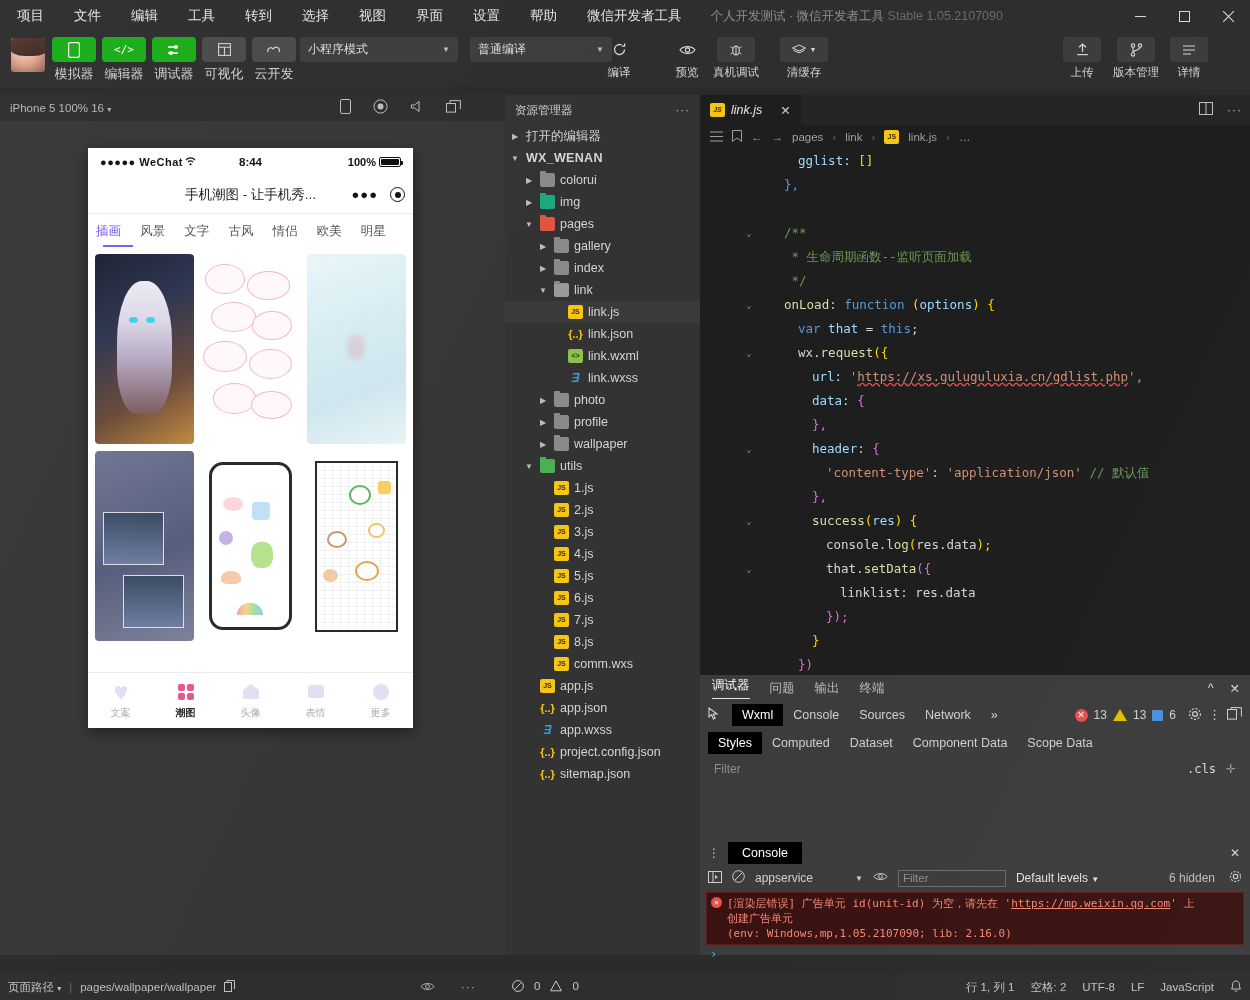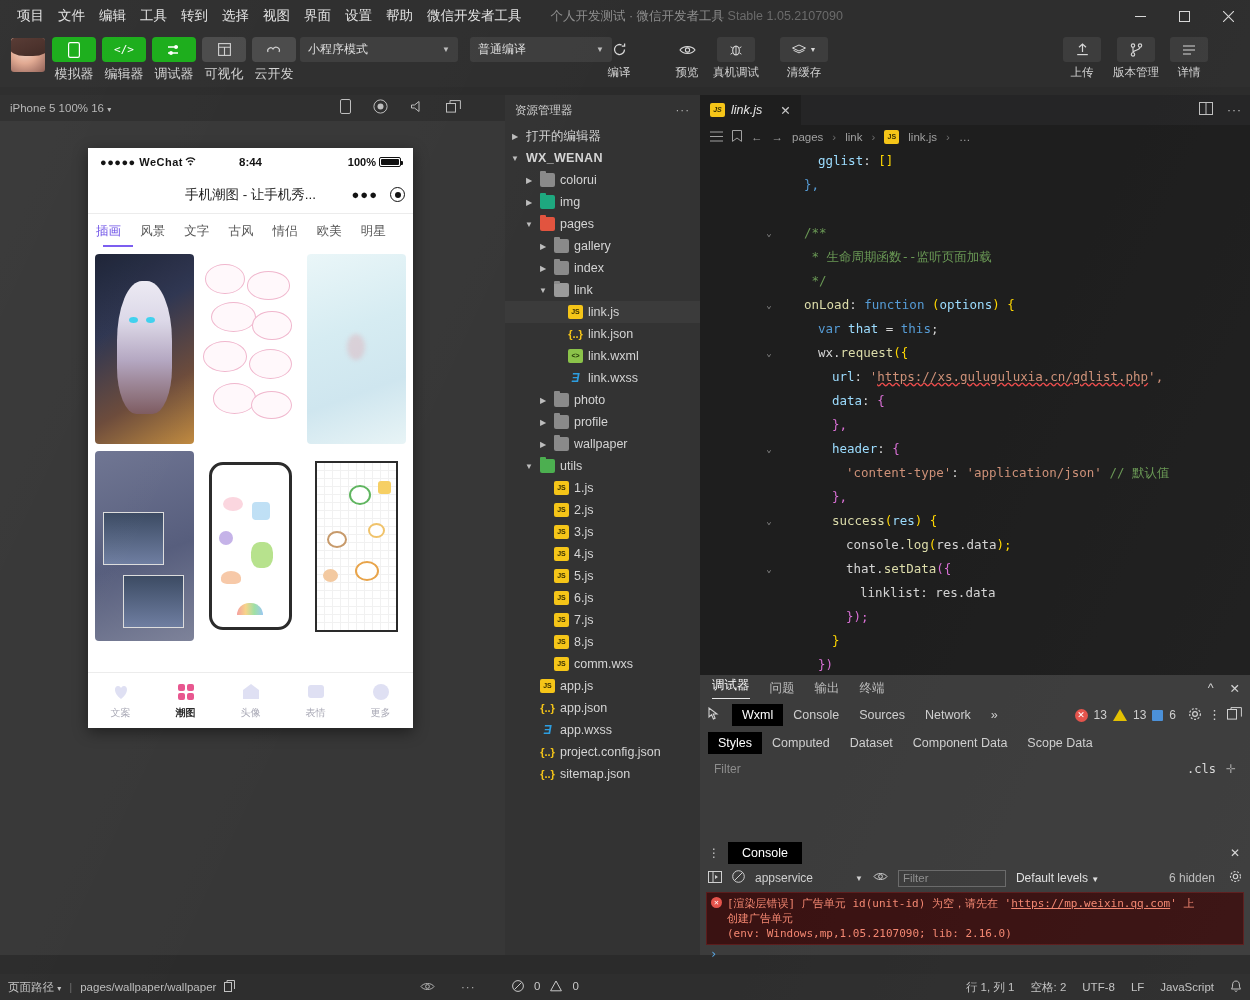--- a/index.html
+++ b/index.html
@@ -13,21 +13,21 @@
     -webkit-font-smoothing: antialiased;
   }
   #app { position: relative; width: 1250px; height: 1000px; }
 
   
   .titlebar {
     position: absolute; left:0; top:0; width:1250px; height:32px;
     background: #2e2e2e;
     display:flex; align-items:center;
   }
-  .menu { display:flex; align-items:center; padding-left:10px; gap:0px; }
+  .menu { display:flex; align-items:center; padding-left:10px; gap:16px; }
   .menu-item {
     font-size: 13.5px; color:#e2e2e2; padding:4px 7px; cursor:default;
     white-space:nowrap;
   }
   .title-proj {
     font-size: 12.5px; color:#8e8e8e; margin-left:22px; white-space:nowrap;
   }
   .title-proj .dim { color:#6b6b6b; }
   .winbtns { position:absolute; right:0; top:0; display:flex; height:32px; }
   .winbtn {
@@ -187,21 +187,21 @@
 
   
   .editor-wrap { position:absolute; left:700px; top:95px; width:550px; height:580px; background:#1e1e1e; }
   .tabbar { height:30px; background:#252526; display:flex; align-items:center; position:relative;}
   .etab { height:30px; display:flex; align-items:center; gap:6px; padding:0 10px; background:#1e1e1e; font-size:12.5px; color:#e6e6e6; font-style:italic;}
   .etab .x { font-style:normal; margin-left:12px; color:#c9c9c9; }
   .tabbar .right{ position:absolute; right:8px; display:flex; gap:14px; color:#c0c0c0; align-items:center;}
   .breadcrumb { height:24px; display:flex; align-items:center; gap:9px; padding:0 10px; font-size:11.5px; color:#a0a0a0; background:#1e1e1e;}
   .bc-sep{color:#6f6f6f;}
   .code { position:absolute; left:0; top:54px; right:0; bottom:0; overflow:hidden;
-    font-family:"DejaVu Sans Mono","Liberation Mono",monospace; font-size:12.5px; line-height:24px;padding-left:20px;}
+    font-family:"DejaVu Sans Mono","Liberation Mono",monospace; font-size:12.5px; line-height:24px;}
   .cline{ display:flex; height:24px; align-items:center; white-space:pre;}
   .gut{ width:40px; text-align:right; padding-right:6px; color:#4b4b4b; flex:none;}
   .fold{ width:18px; text-align:center; color:#9a9a9a; flex:none; font-size:9px;}
   .txt{ padding-left:12px; }
   .k{color:#569cd6;} .fn{color:#dcdcaa;} .str{color:#ce9178;} .cm{color:#6a9955;} .pl{color:#d4d4d4;} .prop{color:#9cdcfe;}
   .par{color:#ffd700;} .par2{color:#da70d6;} .var{color:#9cdcfe;}
   .err-u{ text-decoration:underline; text-decoration-color:#f14c4c; text-decoration-style:wavy;}
 
   
   .dbg { position:absolute; left:700px; top:675px; width:550px; height:165px; background:#3c3c3c; }

